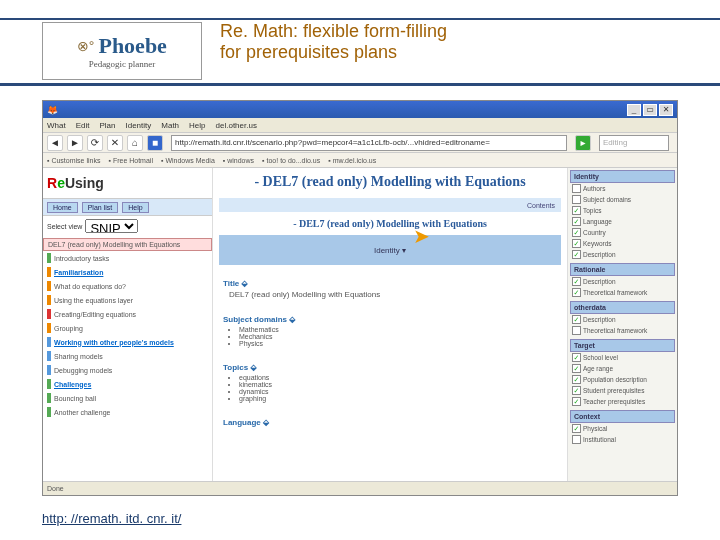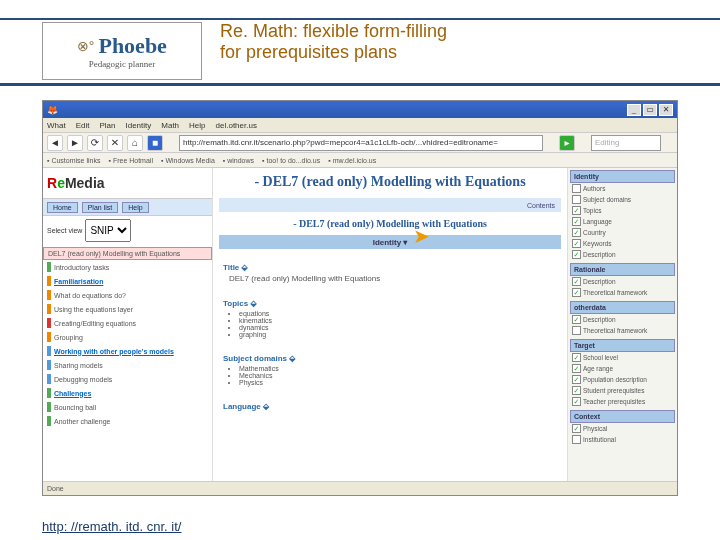--- a/index.html
+++ b/index.html
@@ -12,54 +12,54 @@
 .logo-name{font-family:Georgia,serif;font-size:22px;color:#2a5a8a;font-weight:bold}
 .logo-sub{font-family:Georgia,serif;font-size:9px;color:#555}
 .title{position:absolute;top:21px;left:220px;font-size:18px;color:#a16207;line-height:1.15}
 .screenshot{position:absolute;top:100px;left:42px;right:42px;bottom:44px;border:1px solid #888;background:#f4f4ef;font-size:8px;color:#333}
 .win-title{height:17px;background:linear-gradient(#3a6ad0,#2a5ab0);color:#fff;display:flex;align-items:center;padding:0 4px;font-size:9px}
 .win-btns{margin-left:auto;display:flex;gap:2px}
 .win-btn{width:14px;height:12px;background:#ddd;border:1px solid #fff;font-size:8px;line-height:10px;text-align:center;color:#333}
 .menubar{height:15px;background:#ece9d8;display:flex;align-items:center;padding:0 4px;gap:10px;border-bottom:1px solid #ccc}
 .toolbar{height:20px;background:#f4f1e8;display:flex;align-items:center;padding:0 4px;gap:4px;border-bottom:1px solid #ccc}
 .tb-btn{width:16px;height:16px;border:1px solid #ccc;background:#fff;border-radius:2px;font-size:10px;text-align:center;line-height:14px}
-.url-input{flex:1;height:16px;border:1px solid #999;background:#fff;padding:0 3px;font-size:8px;display:flex;align-items:center;margin:0 12px}
+.url-input{flex:1;height:16px;border:1px solid #999;background:#fff;padding:0 3px;font-size:8px;display:flex;align-items:center;margin:0 4px}
 .bookbar{height:15px;background:#f4f1e8;display:flex;align-items:center;padding:0 4px;gap:8px;border-bottom:1px solid #ccc;font-size:7px;color:#555}
 .page{display:flex;height:calc(100% - 67px - 14px);background:#fff}
 .left-col{width:170px;border-right:1px solid #ddd;display:flex;flex-direction:column}
 .re-logo{height:30px;display:flex;align-items:center;padding:0 4px;font-size:14px;font-weight:bold}
 .re-r{color:#c00}.re-e{color:#0a0}
 .nav-btns{height:18px;background:#d8e8f8;display:flex;align-items:center;padding:0 4px;gap:4px;border-top:1px solid #ccc;border-bottom:1px solid #ccc}
 .nav-btn{padding:1px 5px;background:#b8d8f0;border:1px solid #88b;font-size:7px;color:#225}
 .select-row{padding:3px 4px;display:flex;align-items:center;gap:3px;font-size:7px}
-.select-row select{font-size:10px;height:23px}
+.select-row select{font-size:13px;height:14px}
 .tree{flex:1;overflow:hidden;padding:2px 0}
 .tree-item{display:flex;align-items:center;padding:2px 4px;font-size:7px;color:#555;gap:3px}
 .tree-item.sel{background:#fdd;border:1px solid #c88}
 .tree-item.group{color:#06c;font-weight:bold;text-decoration:underline}
 .bar{width:4px;height:10px}
 .bc-g{background:#5a5}.bc-o{background:#e80}.bc-r{background:#d33}.bc-b{background:#59d}
 .main-col{flex:1;display:flex;flex-direction:column}
 .page-head{text-align:center;padding:6px;font-size:14px;font-weight:bold;color:#2a5a9a;font-family:Georgia,serif}
 .head-icon{position:absolute;right:130px;top:56px;width:24px;height:24px;font-size:20px;color:#e90}
 .sub-head-bar{height:14px;background:#d8e8f8;margin:2px 6px;display:flex;align-items:center;justify-content:flex-end;padding:0 6px;font-size:7px;color:#447}
 .sub-head{text-align:center;font-size:10px;font-weight:bold;color:#2a5a9a;font-family:Georgia,serif;padding:4px}
-.identity-bar{height:14px;background:#a8c8e8;margin:2px 6px;display:flex;align-items:center;justify-content:center;font-size:8px;color:#335;font-weight:bold}
+.identity-bar{height:30px;background:#a8c8e8;margin:2px 6px;display:flex;align-items:center;justify-content:center;font-size:8px;color:#335;font-weight:normal}
 .sect{padding:4px 10px;font-size:8px}
 .sect-title{color:#2a6aaa;font-weight:bold;margin:8px 0 2px}
 .sect-body{color:#555;padding-left:6px}
 .sect-body li{margin-left:10px;font-size:7px}
 .right-col{width:110px;background:#f4f4ef;border-left:1px solid #ddd;padding:2px;font-size:6.5px}
 .r-group{margin-bottom:3px}
 .r-head{background:#a8c8e8;padding:2px 3px;font-size:7px;color:#335;font-weight:bold;border:1px solid #88b}
 .r-item{display:flex;align-items:center;gap:2px;padding:1px 2px;color:#555}
 .r-chk{width:9px;height:9px;border:1px solid #888;background:#fff;font-size:7px;line-height:7px;text-align:center;color:#2a2}
 .r-chk.on::before{content:"✓"}
 .statusbar{height:14px;background:#ece9d8;border-top:1px solid #ccc;display:flex;align-items:center;padding:0 4px;font-size:7px;color:#555}
-.footer-link{position:absolute;bottom:6px;left:42px;font-size:13px;color:#1a3a6a;text-decoration:underline}
+.footer-link{position:absolute;bottom:14px;left:42px;font-size:13px;color:#1a3a6a;text-decoration:underline}
 </style>
 </head>
 <body>
 
 <div class="slide">
   <div class="title-band"></div>
   <div class="logo">
     <div class="logo-top">
         <span class="logo-dots">⊗°</span>
         <span class="logo-name">Phoebe</span>
@@ -110,21 +110,21 @@
         <span>▪ windows</span>
         <span>▪ too! to do...dio.us</span>
         <span>▪ mw.del.icio.us</span>
       </div>
 
     <div class="page">
       <div class="left-col">
         <div class="re-logo">
             <span class="re-r">R</span>
             <span class="re-e">e</span>
-            <span style="color:#333">Media</span>
+            <span style="color:#333">Using</span>
           </div>
         <div class="nav-btns" id="navbtns">
             <div class="nav-btn">Home</div>
             <div class="nav-btn">Plan list</div>
             <div class="nav-btn">Help</div>
           </div>
         <div class="select-row">
           <span>Select view</span>
           <select><option>SNIP</option></select>
         </div>
@@ -187,39 +187,39 @@
         <div class="page-head">- DEL7 (read only) Modelling with Equations</div>
         <span class="head-icon">➤</span>
         <div class="sub-head-bar">
             <span>Contents</span>
           </div>
         <div class="sub-head">- DEL7 (read only) Modelling with Equations</div>
         <div class="identity-bar">Identity ▾</div>
         <div class="sect">
           <div class="sect-title">Title ⬙</div>
           <div class="sect-body">DEL7 (read only) Modelling with Equations</div>
+        </div>
+        <div class="sect">
+          <div class="sect-title">Subject domains ⬙</div>
+          <ul class="sect-body" id="subj">
+              <li>Mathematics</li>
+              <li>Mechanics</li>
+              <li>Physics</li>
+            </ul>
         </div>
         <div class="sect">
           <div class="sect-title">Topics ⬙</div>
           <ul class="sect-body" id="tops">
               <li>equations</li>
               <li>kinematics</li>
               <li>dynamics</li>
               <li>graphing</li>
             </ul>
         </div>
         <div class="sect">
-          <div class="sect-title">Subject domains ⬙</div>
-          <ul class="sect-body" id="subj">
-              <li>Mathematics</li>
-              <li>Mechanics</li>
-              <li>Physics</li>
-            </ul>
-        </div>
-        <div class="sect">
           <div class="sect-title">Language ⬙</div>
         </div>
       </div>
 
       <div class="right-col" id="rightcol">
           <div class="r-group">
             <div class="r-head">Identity</div>
             <div class="r-item">
               <div class="r-chk"></div>
               <span>Authors</span>

